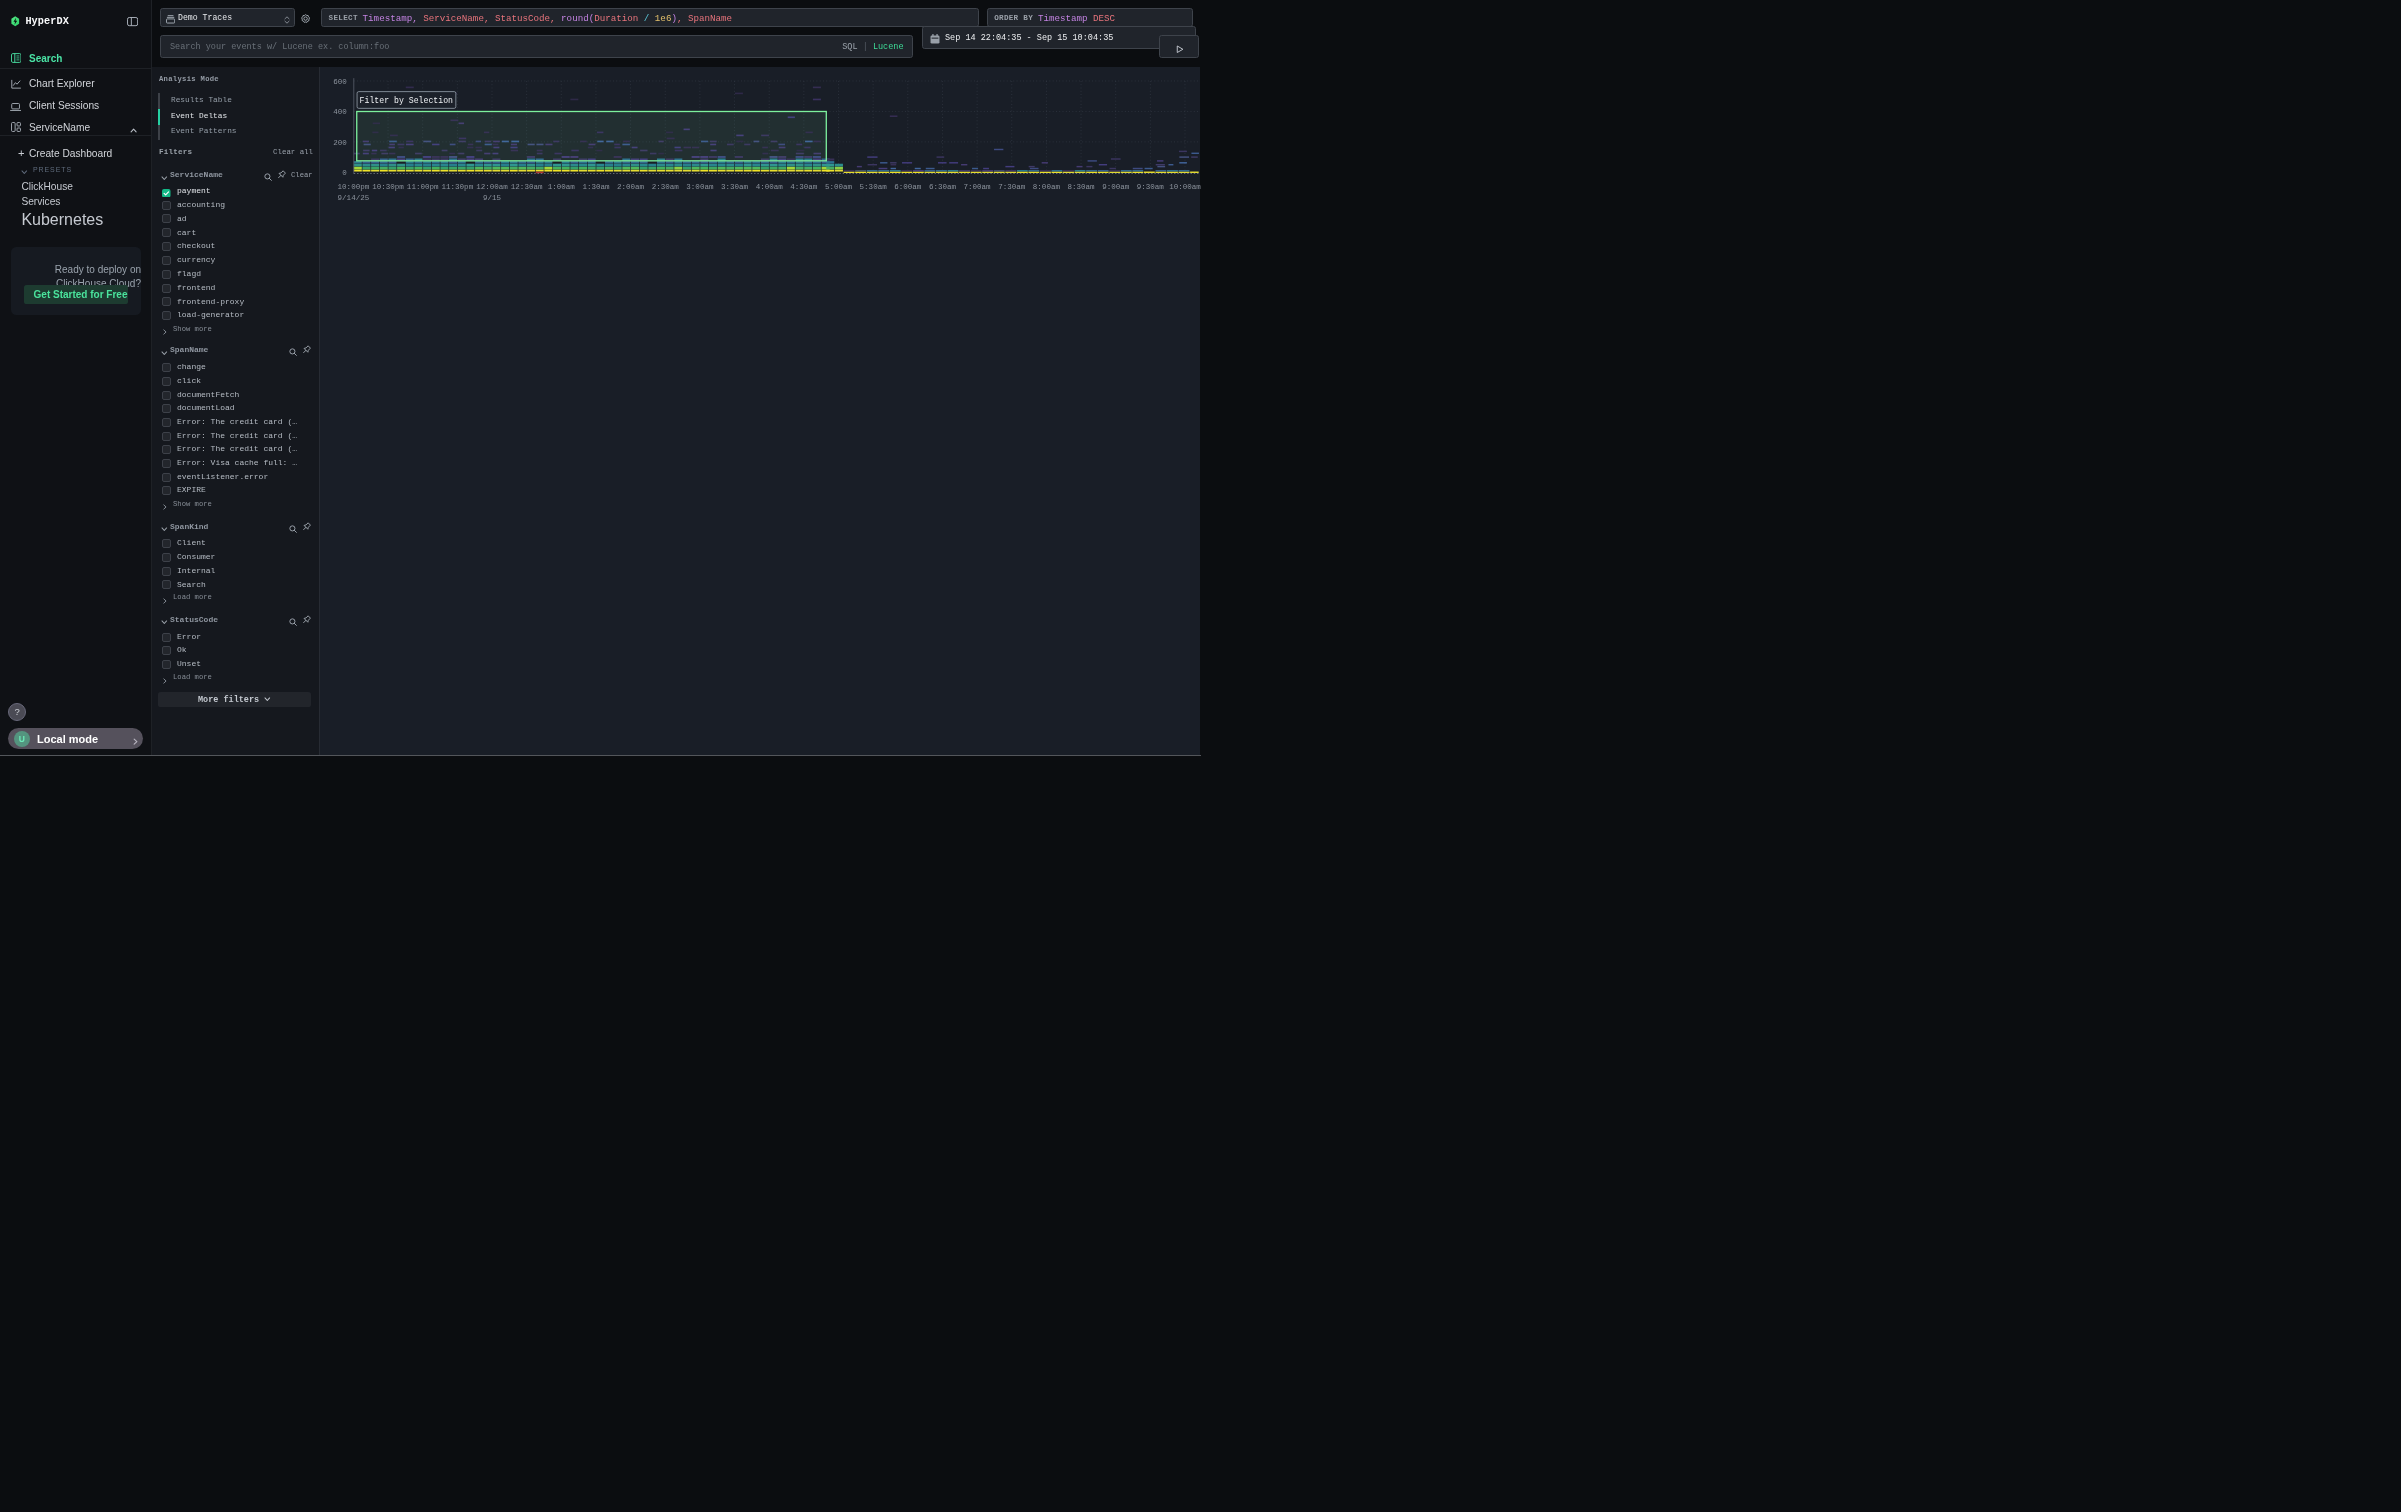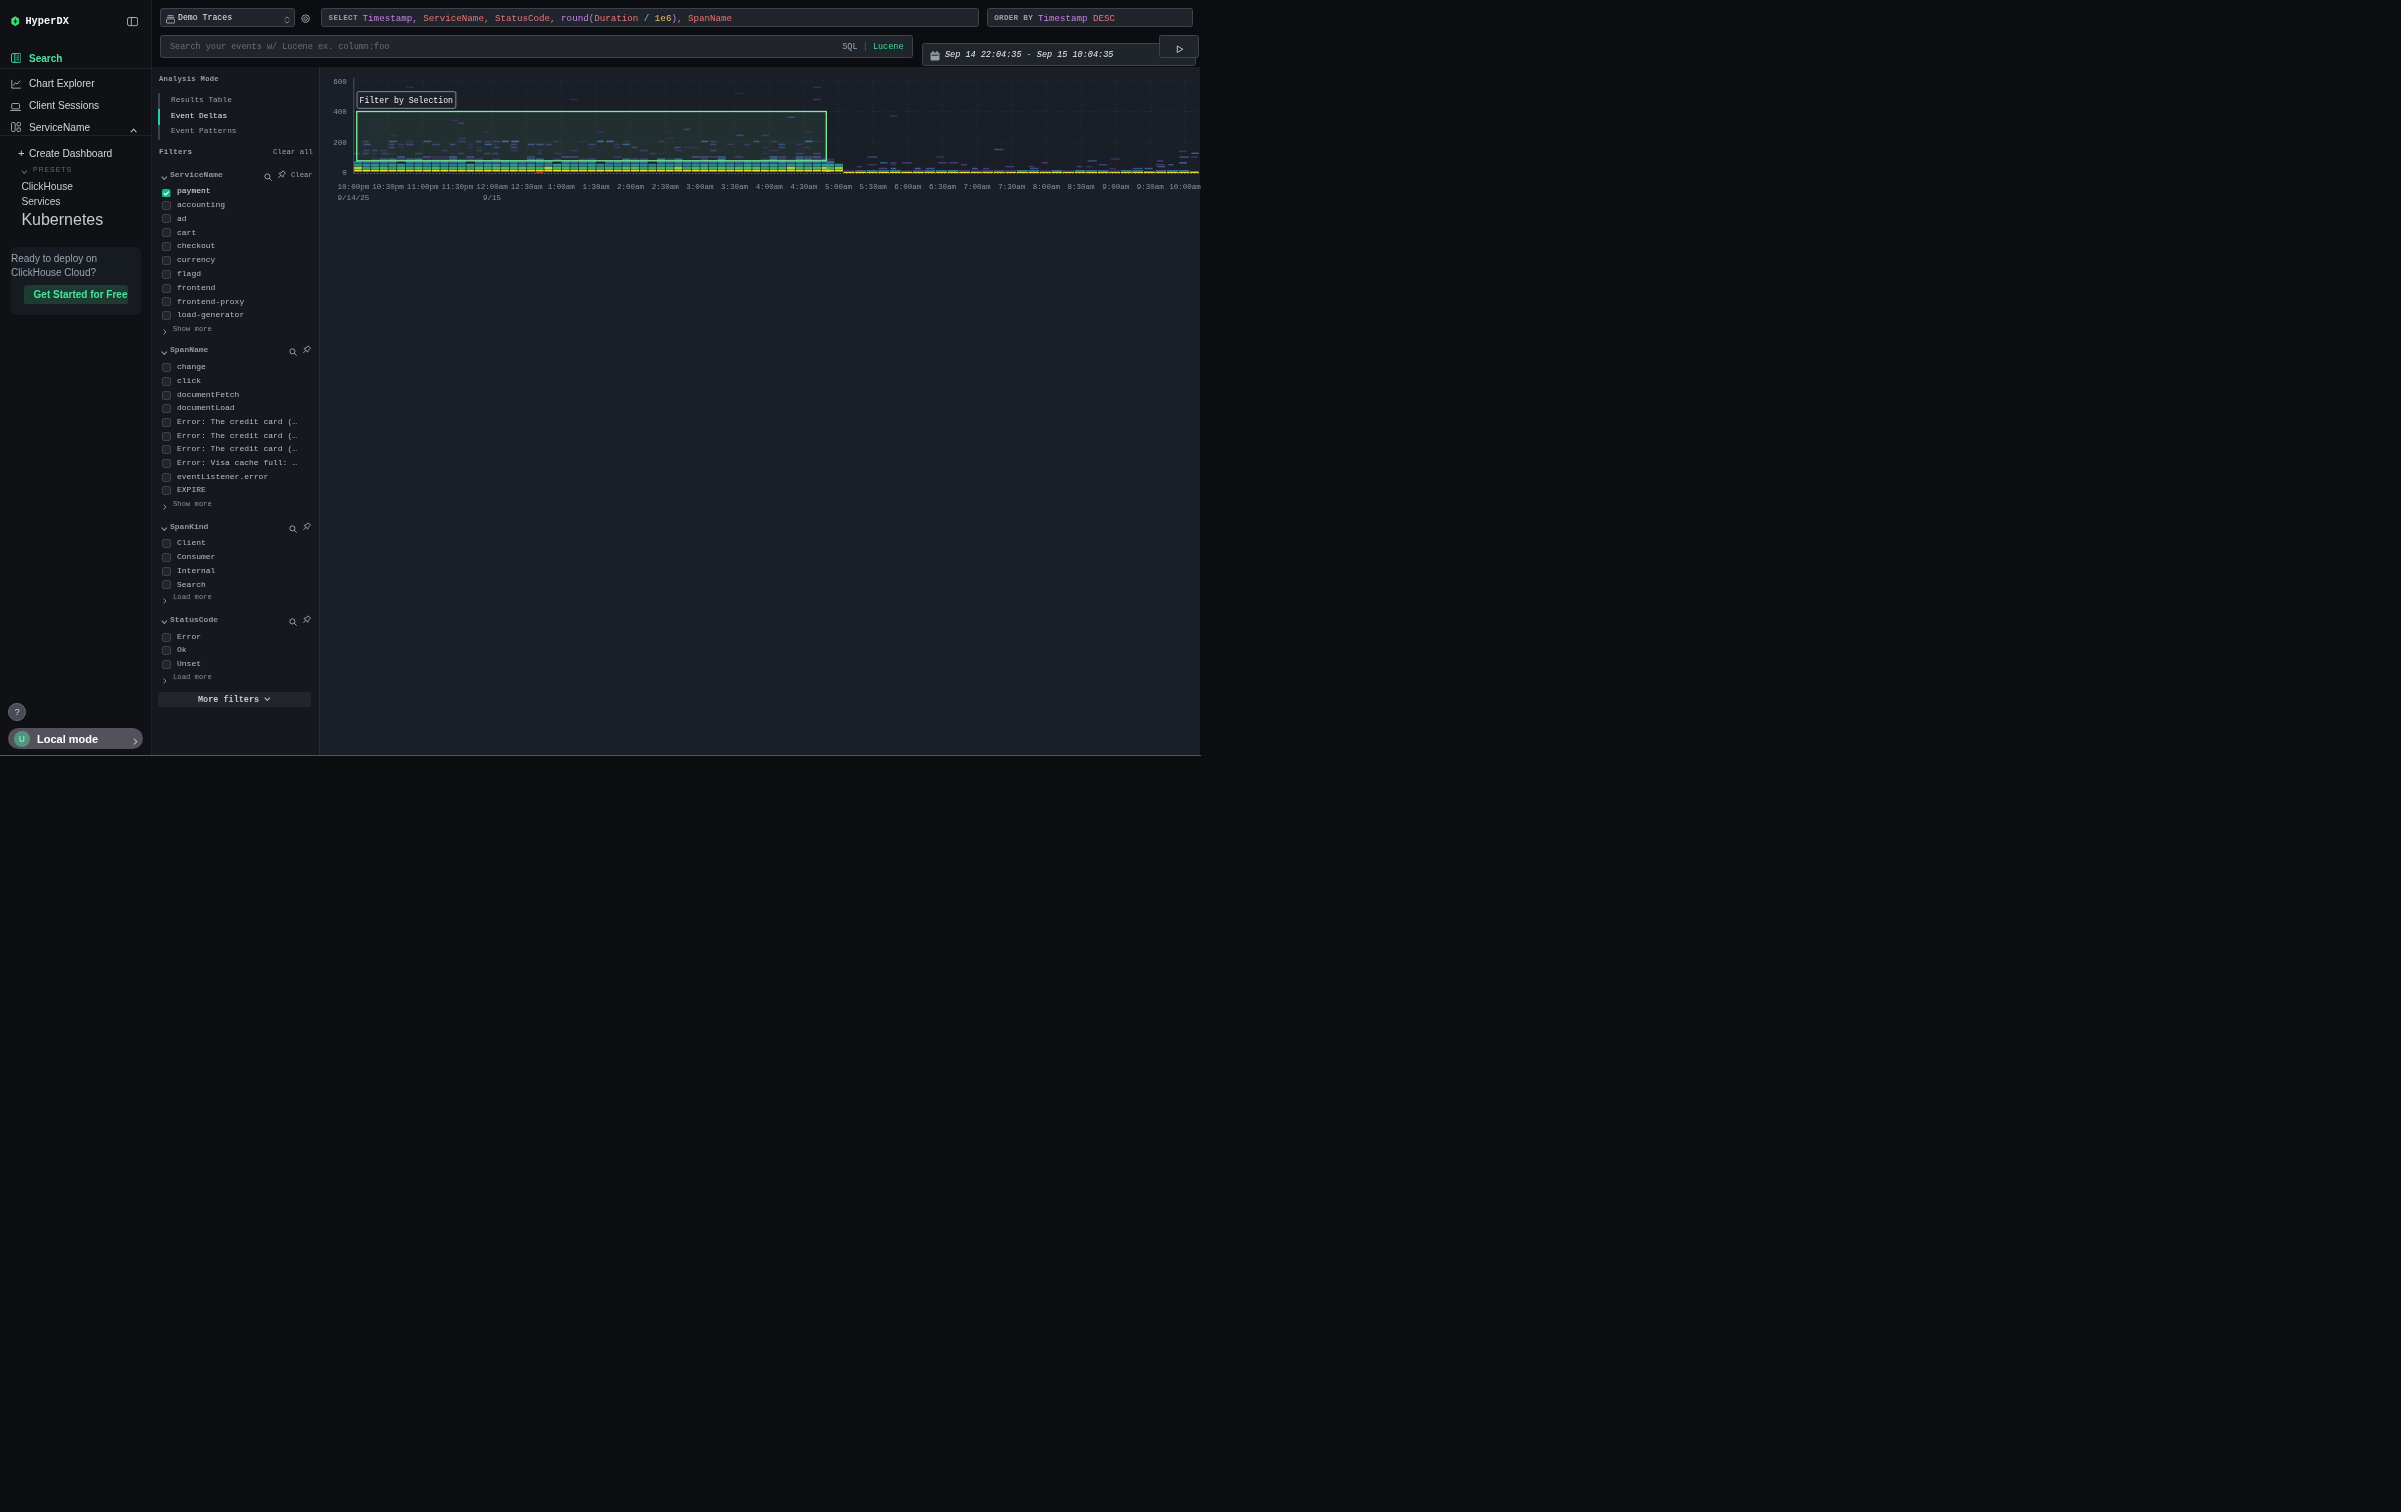--- a/index.html
+++ b/index.html
@@ -61,21 +61,21 @@
 <div class="abs" style="left:18px;top:147px;font-size:11.2px;color:#c9cdd3">+</div>
 <div class="abs" style="left:29px;top:148px;font-size:10.2px;color:#d2d5da">Create Dashboard</div>
 <div class="abs" style="left:21px;top:166px"><svg width="6.6" height="6.6" viewBox="0 0 10 10">
         <path d="M1.5 3 L5 6.8 L8.5 3" fill="none" stroke="#5f6b7c" stroke-width="1.6" stroke-linecap="round" stroke-linejoin="round"></path>
       </svg></div>
 <div class="abs" style="left:33px;top:166px;font-size:7px;letter-spacing:0.9px;color:#5f6b7c">PRESETS</div>
 <div class="abs" style="left:21.4px;top:181px;font-size:10.2px;color:#c6cad1">ClickHouse</div>
 <div class="abs" style="left:21.4px;top:196px;font-size:10.2px;color:#c6cad1">Services</div>
 <div class="abs" style="left:21.4px;top:211px;font-size:16px;color:#c6cad1">Kubernetes</div>
 <div class="abs" style="left:11px;top:247px;width:130px;height:68px;background:#161a21;border-radius:5.3px">
-<div style="margin-top:5px;text-align:left;font-size:10px;line-height:14px;color:#9aa3ad">Ready to deploy on<br>ClickHouse Cloud?</div>
+<div style="margin-top:16px;text-align:right;font-size:10px;line-height:14px;color:#9aa3ad">Ready to deploy on<br>ClickHouse Cloud?</div>
 <div class="abs" style="left:12.5px;top:38px;width:104px;height:19.4px;background:#1d3b30;border-radius:2.6px;text-align:right;line-height:19.4px;font-size:10px;font-weight:bold;color:#4ae39c">Get Started for Free</div>
 </div>
 <div class="abs" style="left:8.2px;top:703px;width:18px;height:18px;border-radius:50%;background:#4a4a54;border:1px solid #68687a;text-align:center;line-height:16px;font-size:9.5px;color:#cdd0d6">?</div>
 <div class="abs" style="left:8px;top:728px;width:135px;height:21.4px;border-radius:11px;background:#55515c">
 <div class="abs" style="left:5.6px;top:2.5px;width:16.4px;height:16.4px;border-radius:50%;background:#54947f;text-align:center;line-height:16.4px;font-size:8.5px;font-weight:bold;color:#6ceab8">U</div>
 <div class="abs" style="left:29px;top:4.6px;font-size:11px;font-weight:bold;color:#fff">Local mode</div>
 <div class="abs" style="left:124px;top:7.2px"><svg width="7.2" height="7.2" viewBox="0 0 10 10">
           <path d="M3 1.5 L6.8 5 L3 8.5" fill="none" stroke="#b8b5c0" stroke-width="1.6" stroke-linecap="round" stroke-linejoin="round"></path>
         </svg></div>
 </div>
@@ -99,21 +99,21 @@
 <div class="abs" style="left:321px;top:8px;width:658px;height:19px;background:#20242b;border:0.7px solid #3e434b;border-radius:2.6px;">
 <div class="abs mono row" style="left:6.6px;top:0;height:18px;font-size:9.2px;white-space:pre"><span style="font-size:7.6px;font-weight:bold;color:#9aa0a8;letter-spacing:0.3px">SELECT </span><span style="color:#c383e2">Timestamp,</span><span style="color:#e8747c"> ServiceName,</span><span style="color:#e8747c"> StatusCode,</span><span style="color:#c383e2"> round(</span><span style="color:#e8747c">Duration</span><span style="color:#5bc8da"> /</span><span style="color:#e3c06b"> 1e6</span><span style="color:#c383e2">)</span><span style="color:#e8747c">, SpanName</span></div>
 </div>
 <div class="abs" style="left:987px;top:8.2px;width:206px;height:19px;background:#20242b;border:0.7px solid #3e434b;border-radius:2.6px;">
 <div class="abs mono row" style="left:6.2px;top:0;height:18px;font-size:9.2px;white-space:pre"><span style="font-size:7.6px;font-weight:bold;color:#9aa0a8;letter-spacing:0.3px">ORDER BY </span><span style="color:#c383e2">Timestamp</span><span style="color:#e8747c"> DESC</span></div>
 </div>
 <div class="abs" style="left:160px;top:35px;width:753px;height:23px;background:#20242b;border:0.7px solid #3e434b;border-radius:2.6px;">
 <div class="abs mono" style="left:9px;top:6px;font-size:8.5px;color:#697078">Search your events w/ Lucene ex. column:foo</div>
 <div class="abs mono" style="right:8.5px;top:6px;font-size:8.5px"><span style="color:#9ba3ab">SQL</span><span style="color:#565d66"> | </span><span style="color:#3ddc97">Lucene</span></div>
 </div>
-<div class="abs" style="left:922px;top:43px;width:274px;height:23px;background:#20242b;border:0.7px solid #3e434b;border-radius:2.6px;font-style:italic;">
+<div class="abs" style="left:922px;top:26px;width:274px;height:23px;background:#20242b;border:0.7px solid #3e434b;border-radius:2.6px;">
 <div class="abs" style="left:7px;top:6.6px"><svg width="10" height="10" viewBox="0 0 15 15" style="">
         <rect x="0.8" y="2.2" width="13.4" height="12" rx="2" fill="#99a0a9"></rect>
         <rect x="3.4" y="0" width="2" height="3.6" rx="0.9" fill="#99a0a9"></rect>
         <rect x="9.6" y="0" width="2" height="3.6" rx="0.9" fill="#99a0a9"></rect>
         <rect x="2.4" y="5.4" width="10.2" height="1.6" fill="#23262d"></rect>
       </svg></div>
 <div class="abs mono" style="left:22px;top:6.2px;font-size:8.5px;color:#eceef0">Sep 14 22:04:35 - Sep 15 10:04:35</div>
 </div>
 <div class="abs" style="left:1159px;top:35px;width:40px;height:23px;background:#20242b;border:0.7px solid #3e434b;border-radius:2.6px;">
 <div class="abs" style="left:16.4px;top:7.2px"><svg width="8" height="8.5" viewBox="0 0 12 13" style="">

